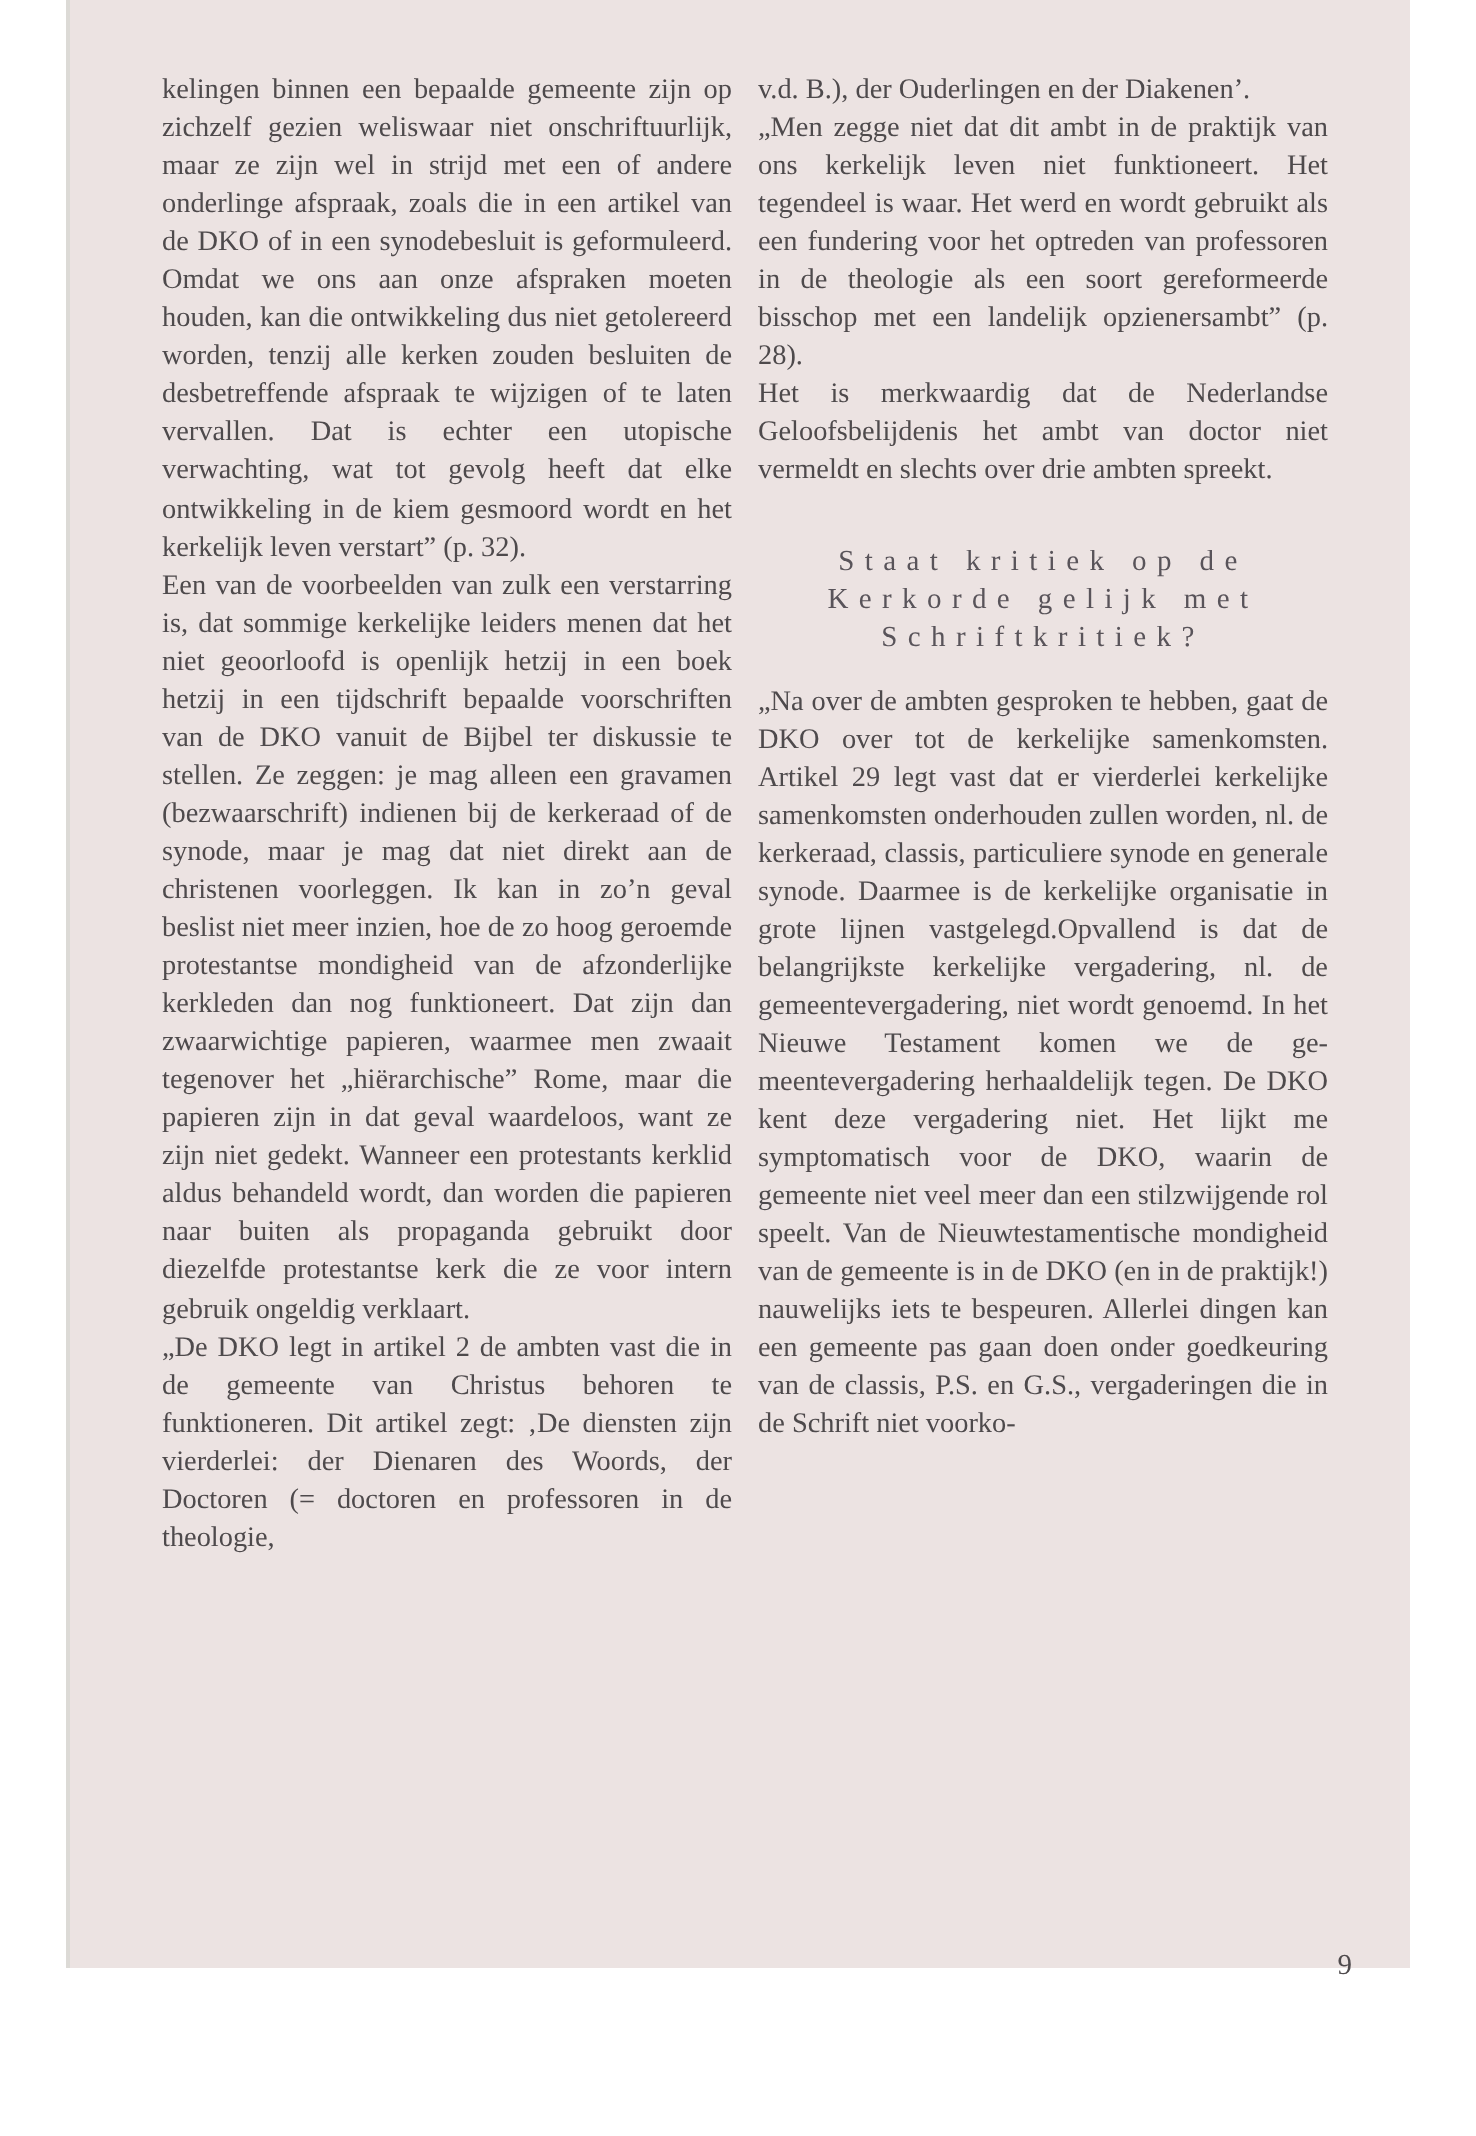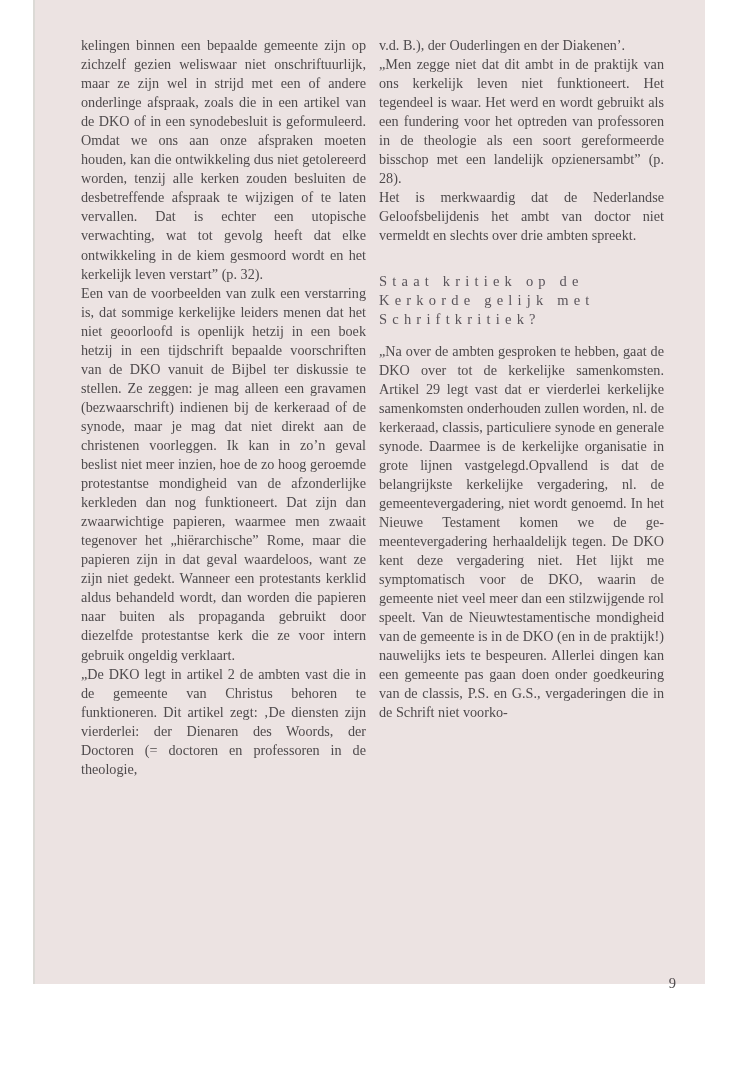--- a/index.html
+++ b/index.html
@@ -25,21 +25,21 @@
       font-size: 14.2px;
       line-height: 19.05px;
       color: #4e4a4c;
       text-align: justify;
       hyphens: manual;
     }
     .col.left { left: 46px; }
     .col.right { left: 344px; }
     .col p { margin: 0; }
     .heading {
-      text-align: left;
+      text-align: center;
       letter-spacing: 5.2px;
       font-size: 14.5px;
       line-height: 19px;
       color: #59545a;
       margin: 24px 0 12px 0;
     }
     .heading.h2 { margin: 26px 0 13px 0; }
     .pageno {
       position: absolute;
       left: 356px; top: 975px;

